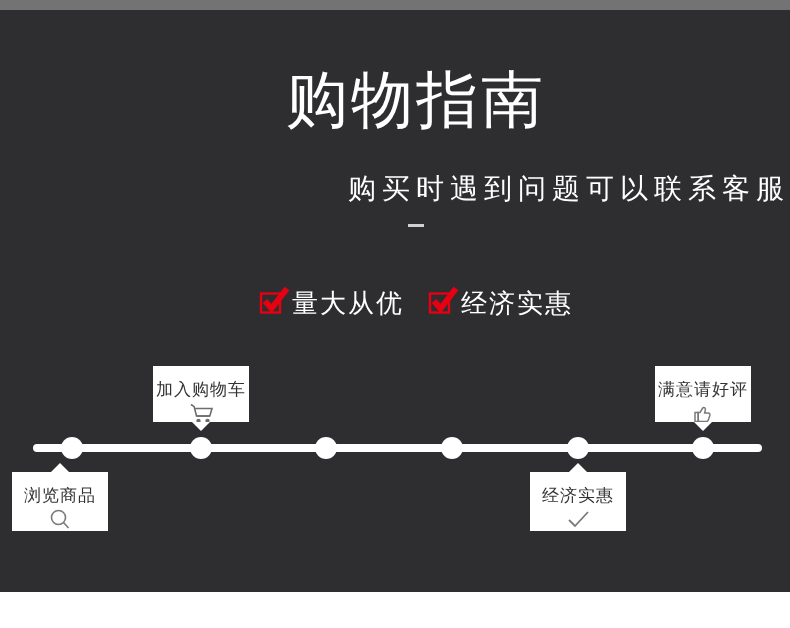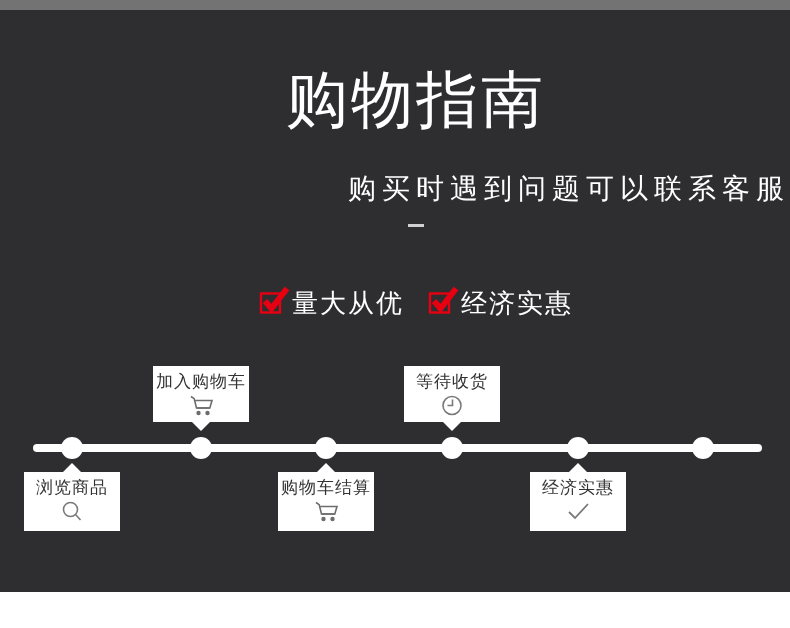--- a/index.html
+++ b/index.html
@@ -14,21 +14,21 @@
   .subtitle{top:170px;font-size:28px;letter-spacing:6px;font-weight:400;text-align:right;}
   .dash{position:absolute;top:224px;left:408px;width:16px;height:3px;background:#d0d0d0;}
   .features{position:absolute;top:286px;left:42px;right:0;display:flex;justify-content:center;gap:24px;}
   .feature{display:flex;align-items:flex-start;gap:2px;color:#ffffff;font-size:26px;letter-spacing:2px;}
   .feature svg{display:block;}
   
   .tl-line{position:absolute;left:33px;top:444px;width:729px;height:8px;background:#ffffff;border-radius:4px;}
   .tl-dot{position:absolute;top:437px;width:22px;height:22px;border-radius:50%;background:#ffffff;}
   .bubble{
     position:absolute;width:96px;background:#ffffff;text-align:center;
-    box-sizing:border-box;padding-top:6px;
+    box-sizing:border-box;padding-top:14px;
   }
   .bubble.top{top:366px;height:56px;}
   .bubble.bottom{top:472px;height:59px;}
   .bubble .arrow{position:absolute;left:50%;margin-left:-9px;width:0;height:0;
     border-left:9px solid transparent;border-right:9px solid transparent;}
   .bubble.top .arrow{bottom:-9px;border-top:9px solid #ffffff;}
   .bubble.bottom .arrow{top:-9px;border-bottom:9px solid #ffffff;}
   .step-label{font-size:17px;color:#333333;letter-spacing:1px;line-height:20px;}
   .step-icon{margin-top:2px;}
   .step-icon svg{display:block;margin:0 auto;}
@@ -65,21 +65,21 @@
   </div>
 
   <div class="tl-line"></div>
   <div class="tl-dot" style="left:61px"></div>
   <div class="tl-dot" style="left:190px"></div>
   <div class="tl-dot" style="left:315px"></div>
   <div class="tl-dot" style="left:441px"></div>
   <div class="tl-dot" style="left:567px"></div>
   <div class="tl-dot" style="left:692px"></div>
 
-  <div class="bubble bottom" style="left:24px">
+  <div class="bubble bottom" style="left:12px">
     <div class="step-label">浏览商品</div>
     <div class="step-icon">
       <svg width="26" height="24" viewBox="0 0 26 24" fill="none" stroke="#7a7a7a" stroke-width="1.6">
         <circle cx="11.5" cy="9.5" r="7"></circle>
         <line x1="16.5" y1="14.5" x2="21.5" y2="20"></line>
       </svg>
     </div>
     <div class="arrow"></div>
   </div>
 
@@ -89,47 +89,35 @@
       <svg width="27" height="23" viewBox="0 0 27 23" fill="none" stroke="#6d6d6d" stroke-width="1.6">
         <path d="M3 2.5 l3.2 2.2 2.3 9.3 H21.8 L24 6.5 H7.5"></path>
         <line x1="8.5" y1="14" x2="21.8" y2="14"></line>
         <circle cx="10.5" cy="19" r="1.4" fill="#6d6d6d"></circle>
         <circle cx="19.5" cy="19" r="1.4" fill="#6d6d6d"></circle>
       </svg>
     </div>
     <div class="arrow"></div>
   </div>
 
-  <div class="bubble bottom" style="left:278px">
-    <div class="step-label">购物车结算</div>
-    <div class="step-icon">
-      <svg width="27" height="23" viewBox="0 0 27 23" fill="none" stroke="#6d6d6d" stroke-width="1.6">
-        <path d="M3 2.5 l3.2 2.2 2.3 9.3 H21.8 L24 6.5 H7.5"></path>
-        <line x1="8.5" y1="14" x2="21.8" y2="14"></line>
-        <circle cx="10.5" cy="19" r="1.4" fill="#6d6d6d"></circle>
-        <circle cx="19.5" cy="19" r="1.4" fill="#6d6d6d"></circle>
-      </svg>
-    </div>
-    <div class="arrow"></div>
-  </div>
 
-  <div class="bubble top" style="left:404px">
-    <div class="step-label">等待收货</div>
-    <div class="step-icon">
-      <svg width="24" height="24" viewBox="0 0 24 24" fill="none" stroke="#7a7a7a" stroke-width="1.6">
-        <circle cx="12" cy="11.5" r="9"></circle>
-        <polyline points="12.5,5.5 12.5,11.5 7.5,11.5"></polyline>
-      </svg>
-    </div>
-    <div class="arrow"></div>
-  </div>
 
   <div class="bubble bottom" style="left:530px">
     <div class="step-label">经济实惠</div>
     <div class="step-icon">
       <svg width="28" height="22" viewBox="0 0 28 22" fill="none" stroke="#7a7a7a" stroke-width="1.8">
         <polyline points="5,12 11,18 24,4"></polyline>
       </svg>
     </div>
     <div class="arrow"></div>
   </div>
 
+  <div class="bubble top" style="left:655px">
+    <div class="step-label">满意请好评</div>
+    <div class="step-icon">
+      <svg width="26" height="23" viewBox="0 0 26 23" fill="none" stroke="#7a7a7a" stroke-width="1.5">
+        <path d="M5 10.5 h3.2 V19.5 H5 z"></path>
+        <path d="M8.2 18.2 c.4 .8 1.1 1.3 2 1.3 h6.2 c.9 0 1.7 -.6 1.9 -1.4 l1.6 -4.9 c.3 -1.1 -.5 -2.1 -1.6 -2.1 h-3.7 l.8 -3.5 c.2 -1.1 -.6 -2.1 -1.6 -2.1 -.6 0 -1.1 .3 -1.3 .9 L10 10.5 H8.2 z"></path>
+      </svg>
+    </div>
+    <div class="arrow"></div>
+  </div>
 </div>
 
 </body></html>

